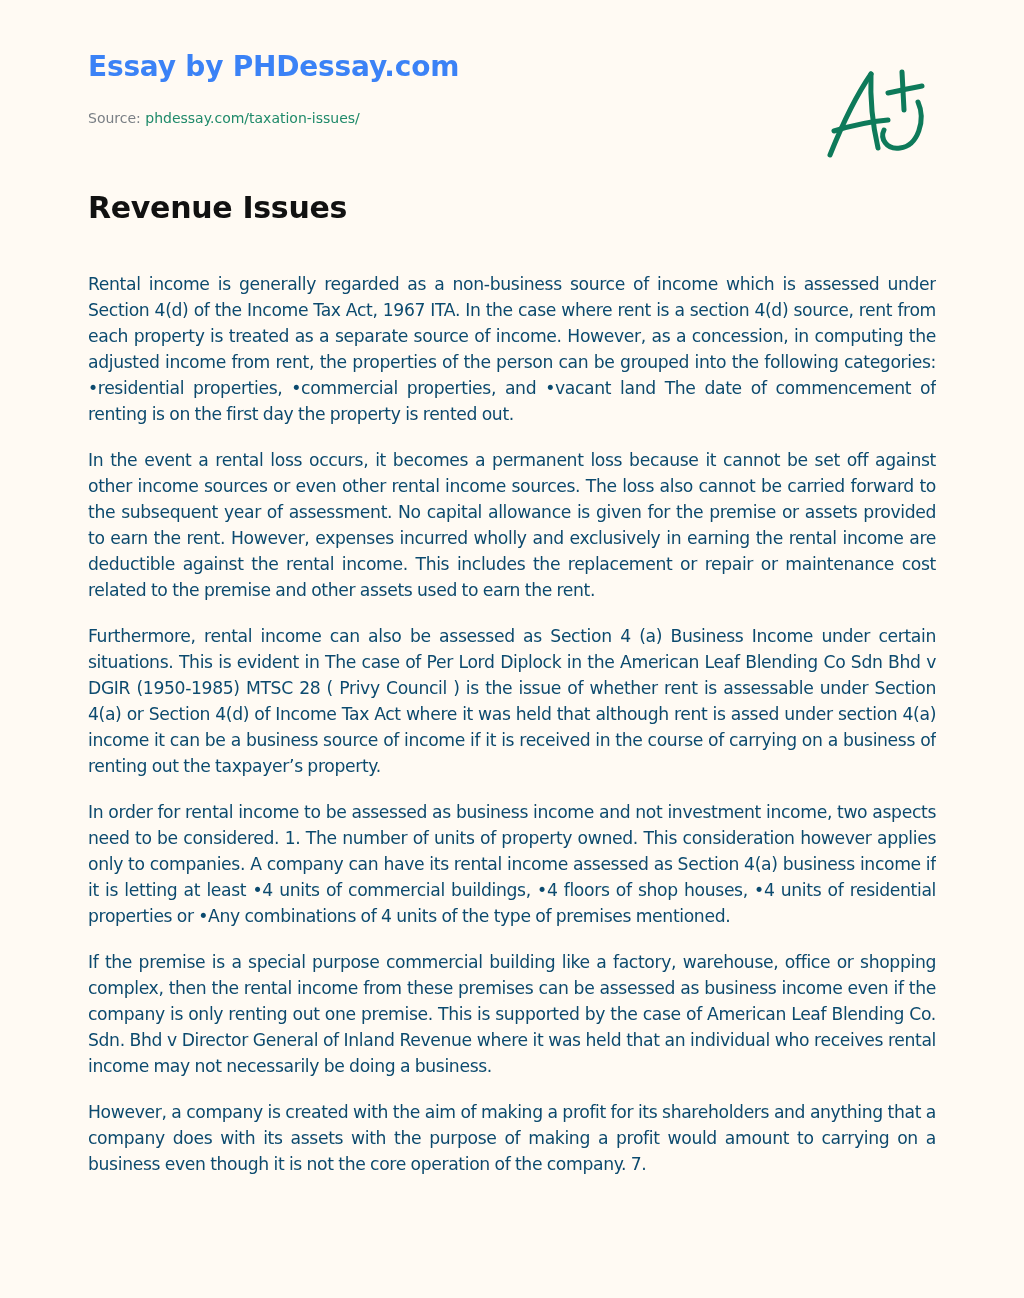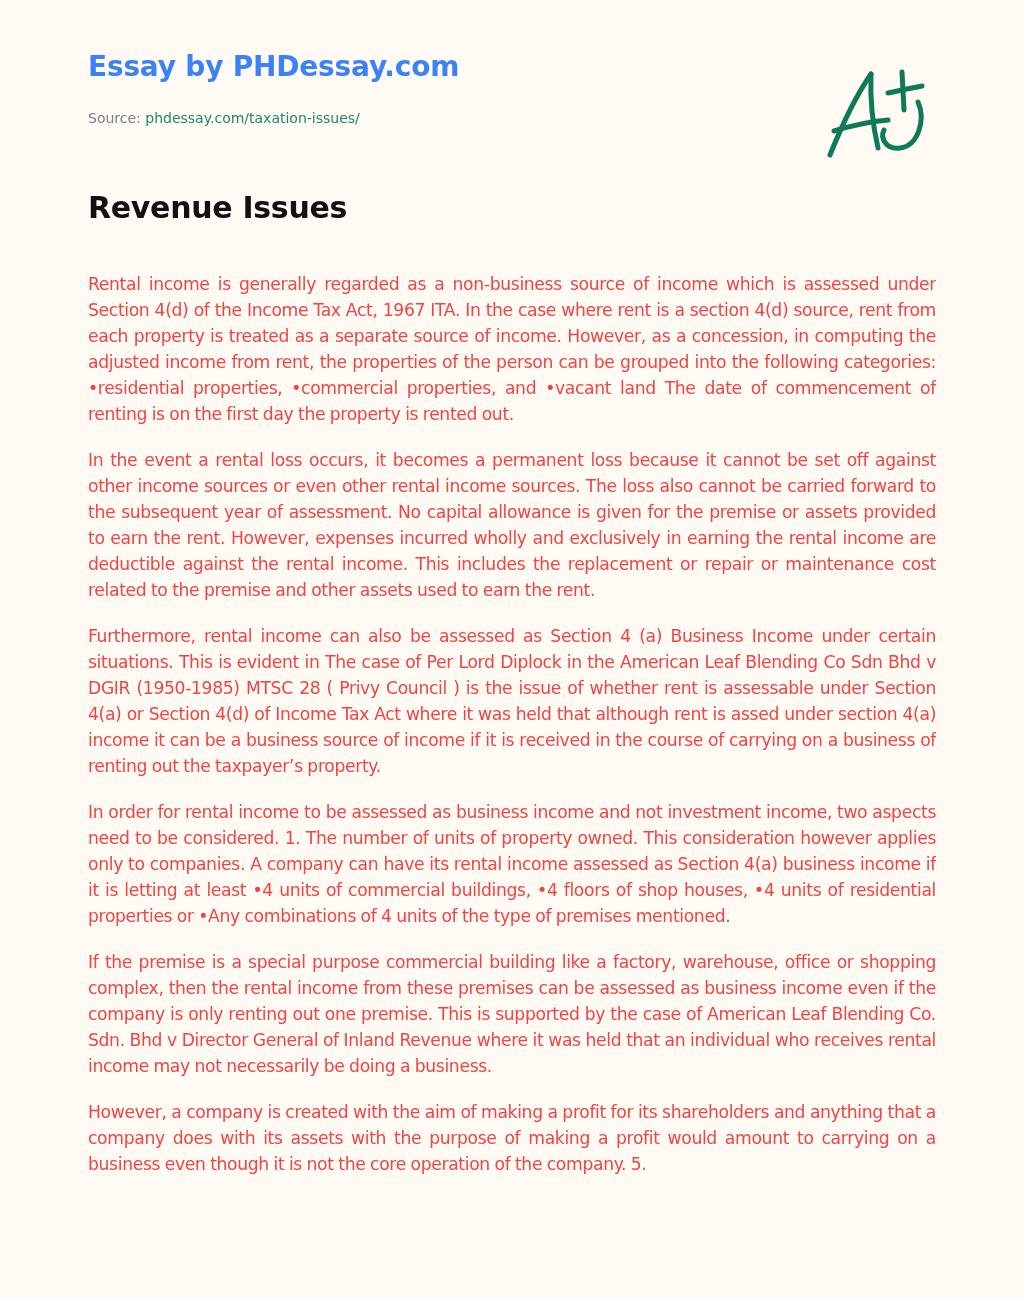--- a/index.html
+++ b/index.html
@@ -26,21 +26,21 @@
     position: absolute; left: 88px; top: 190px; margin: 0;
     font-size: 30px; font-weight: bold; color: #111;
     letter-spacing: -0.3px;
   }
   .content {
     position: absolute; left: 88px; top: 271px; width: 848px;
     height: 978px; overflow: hidden;
   }
   .content p {
     margin: 0 0 20px 0;
-    font-size: 17.2px; line-height: 26px; color: #ef4444;
+    font-size: 17.2px; line-height: 26px; color: #0c4a6e;
     text-align: justify;
     letter-spacing: -0.35px;
     word-spacing: -0.5px;
   }
 </style>
 </head>
 <body>
 
 <div class="brand">Essay by PHDessay.com</div>
 
@@ -66,14 +66,14 @@
 </svg>
 
 <h1 class="title">Revenue Issues</h1>
 
 <div class="content">
   <p>Rental income is generally regarded as a non-business source of income which is assessed under Section 4(d) of the Income Tax Act, 1967 ITA. In the case where rent is a section 4(d) source, rent from each property is treated as a separate source of income. However, as a concession, in computing the adjusted income from rent, the properties of the person can be grouped into the following categories: •residential properties, •commercial properties, and •vacant land The date of commencement of renting is on the first day the property is rented out.</p>
   <p>In the event a rental loss occurs, it becomes a permanent loss because it cannot be set off against other income sources or even other rental income sources. The loss also cannot be carried forward to the subsequent year of assessment. No capital allowance is given for the premise or assets provided to earn the rent. However, expenses incurred wholly and exclusively in earning the rental income are deductible against the rental income. This includes the replacement or repair or maintenance cost related to the premise and other assets used to earn the rent.</p>
   <p>Furthermore, rental income can also be assessed as Section 4 (a) Business Income under certain situations. This is evident in The case of Per Lord Diplock in the American Leaf Blending Co Sdn Bhd v DGIR (1950-1985) MTSC 28 ( Privy Council ) is the issue of whether rent is assessable under Section 4(a) or Section 4(d) of Income Tax Act where it was held that although rent is assed under section 4(a) income it can be a business source of income if it is received in the course of carrying on a business of renting out the taxpayer’s property.</p>
   <p>In order for rental income to be assessed as business income and not investment income, two aspects need to be considered. 1. The number of units of property owned. This consideration however applies only to companies. A company can have its rental income assessed as Section 4(a) business income if it is letting at least •4 units of commercial buildings, •4 floors of shop houses, •4 units of residential properties or •Any combinations of 4 units of the type of premises mentioned.</p>
   <p>If the premise is a special purpose commercial building like a factory, warehouse, office or shopping complex, then the rental income from these premises can be assessed as business income even if the company is only renting out one premise. This is supported by the case of American Leaf Blending Co. Sdn. Bhd v Director General of Inland Revenue where it was held that an individual who receives rental income may not necessarily be doing a business.</p>
-  <p>However, a company is created with the aim of making a profit for its shareholders and anything that a company does with its assets with the purpose of making a profit would amount to carrying on a business even though it is not the core operation of the company. 5.</p>
+  <p>However, a company is created with the aim of making a profit for its shareholders and anything that a company does with its assets with the purpose of making a profit would amount to carrying on a business even though it is not the core operation of the company. 7.</p>
 </div>
 
 </body></html>

